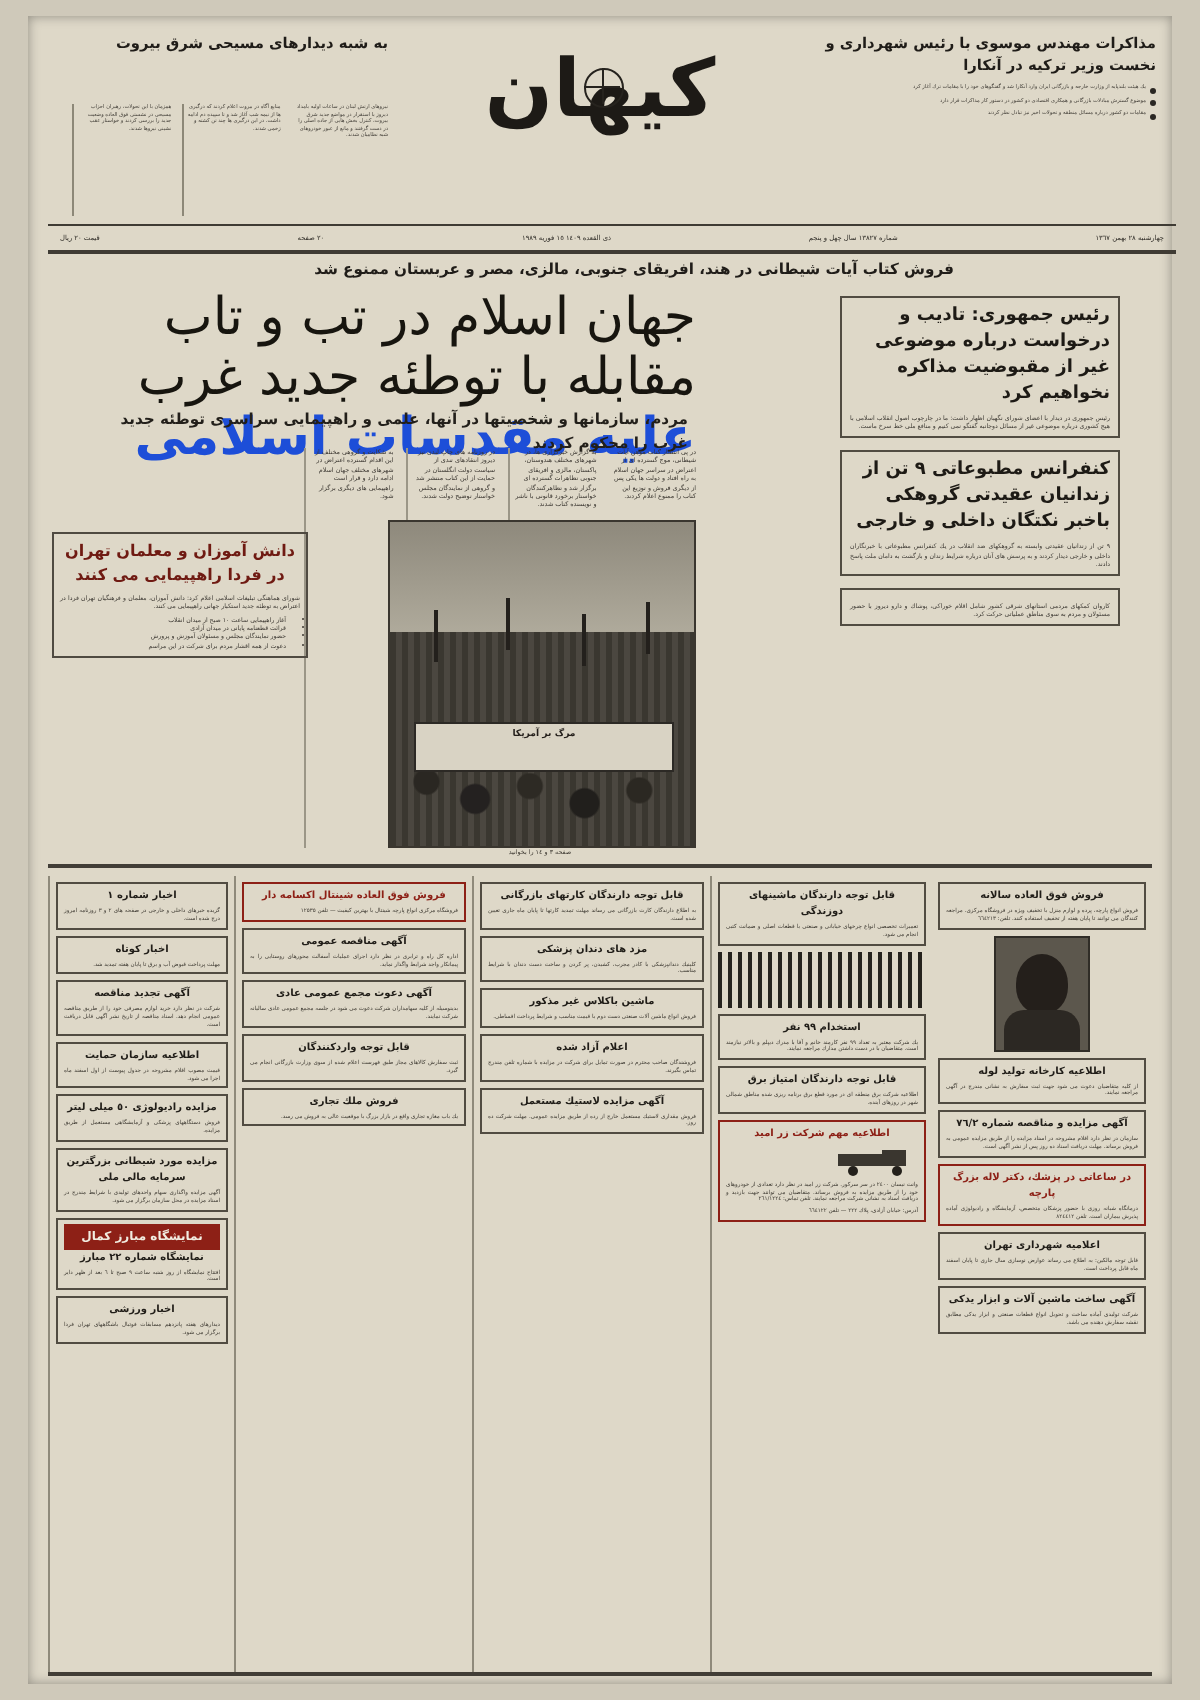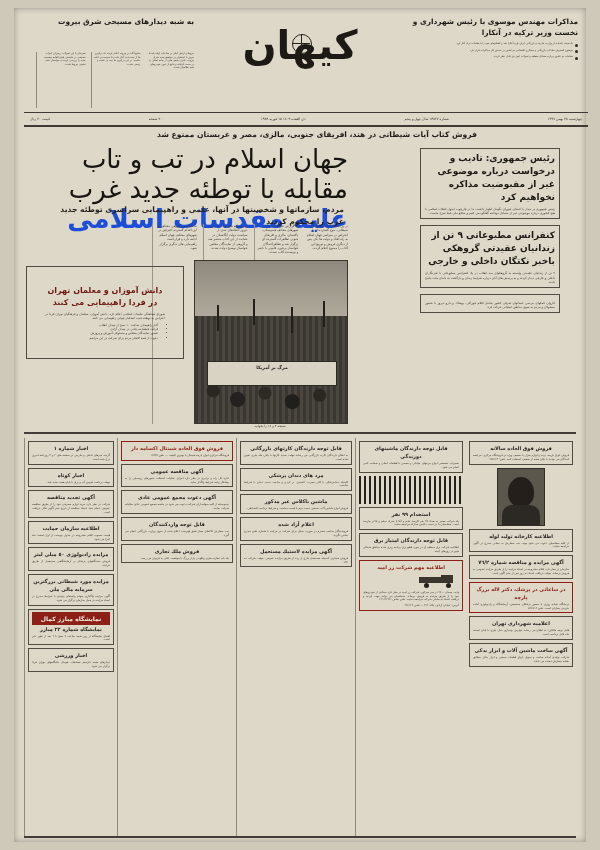--- a/index.html
+++ b/index.html
@@ -74,21 +74,21 @@
     position:absolute;left:40px;top:196px;width:290px;text-align:right;
     font-size:7.6px;font-weight:bold;color:#221f1a;line-height:12px;
   }
   
   .rail{position:absolute;left:396px;top:140px;width:140px;margin-left:10px;}
   .rail-box{border:1px solid #514c42;margin-bottom:6px;padding:3px 4px;}
   .rail-h{font-size:9px;font-weight:bold;color:#1d1a15;line-height:13px;text-align:right;}
   .rail-b{font-size:3.1px;line-height:4.2px;color:#3c3832;margin-top:3px;text-align:justify;}
   
   .feature{
-    position:absolute;left:12px;top:258px;width:120px;border:1px solid #4f4a41;padding:18px;
+    position:absolute;left:12px;top:258px;width:120px;border:1px solid #4f4a41;padding:3px;
   }
   .feature .fh{font-size:8px;font-weight:bold;line-height:12px;color:#1e1b16;text-align:center;color:#6f1a12;}
   .feature .fb{font-size:3.1px;line-height:4.3px;margin-top:3px;color:#3c3832;text-align:justify;}
   .feature ul{margin:2px 0 0;padding-right:7px;}
   .feature li{font-size:3.1px;line-height:4.4px;color:#3c3832;}
   
   .lead{position:absolute;left:138px;top:216px;width:198px;height:200px;display:flex;gap:4px;direction:rtl;}
   .lead .c{flex:1;border-left:1px solid #9b9687;padding:0 2px;}
   .lead .c:first-child{border-left:none;}
   .photo{

